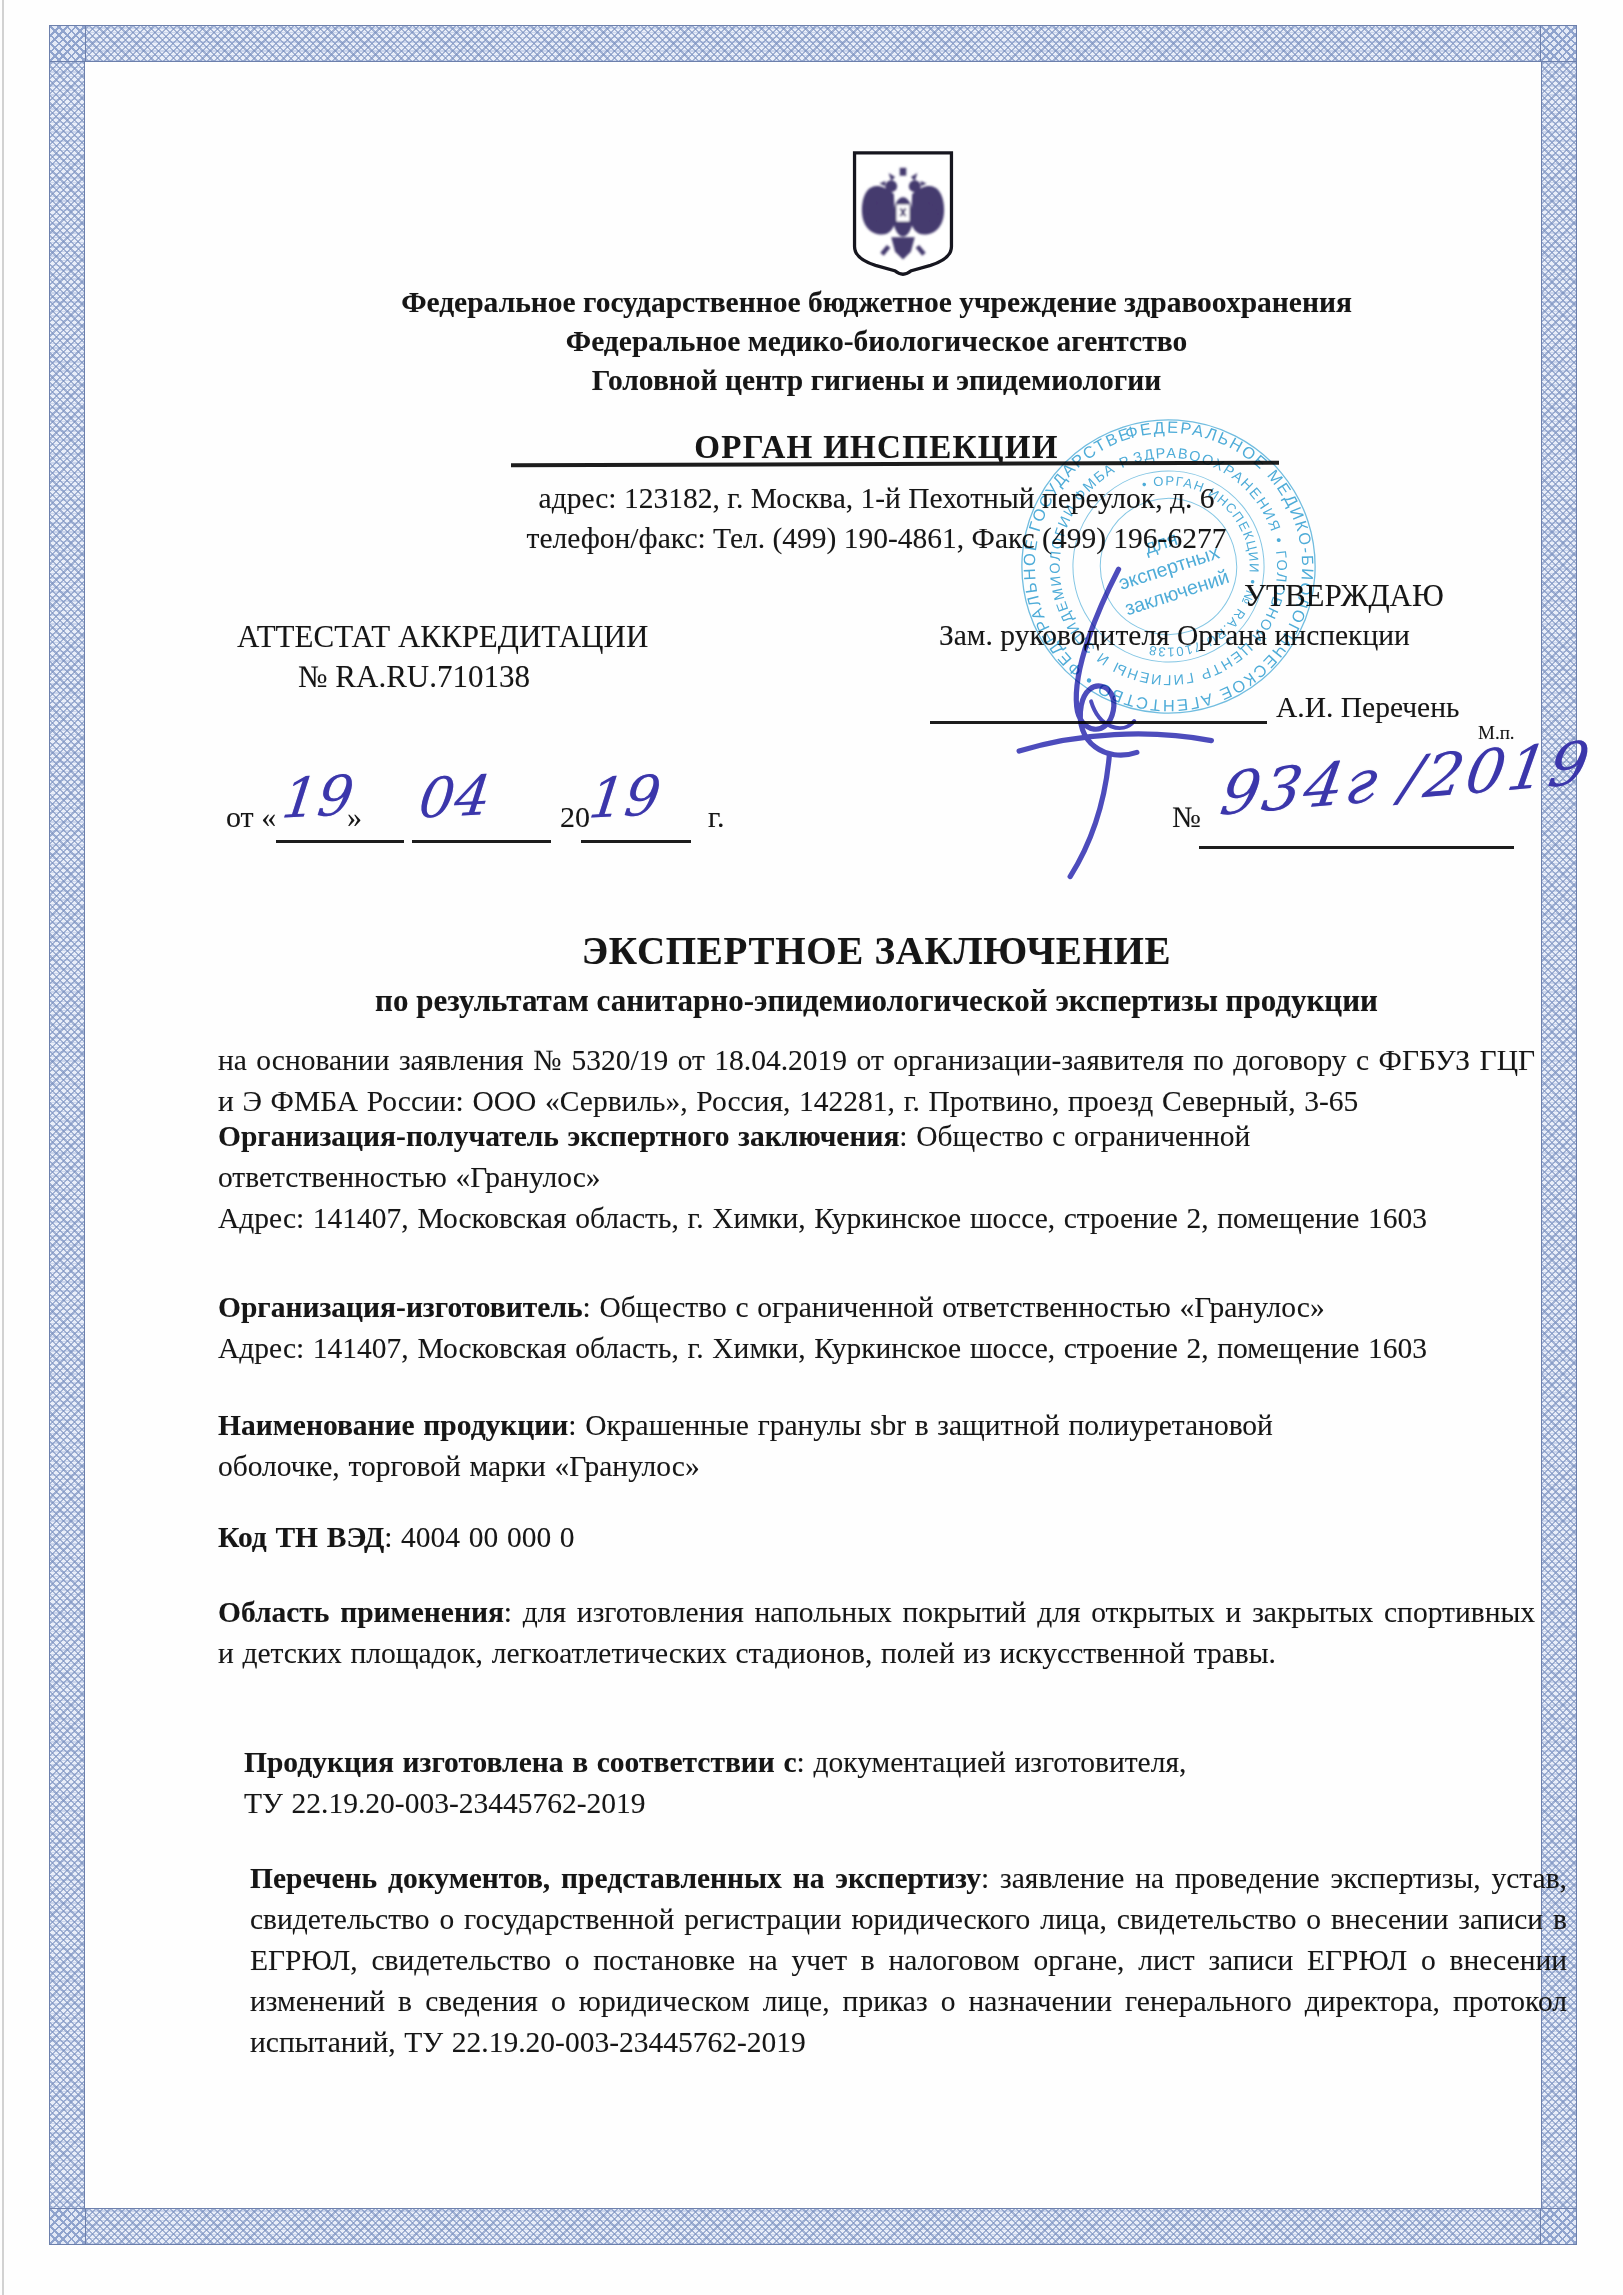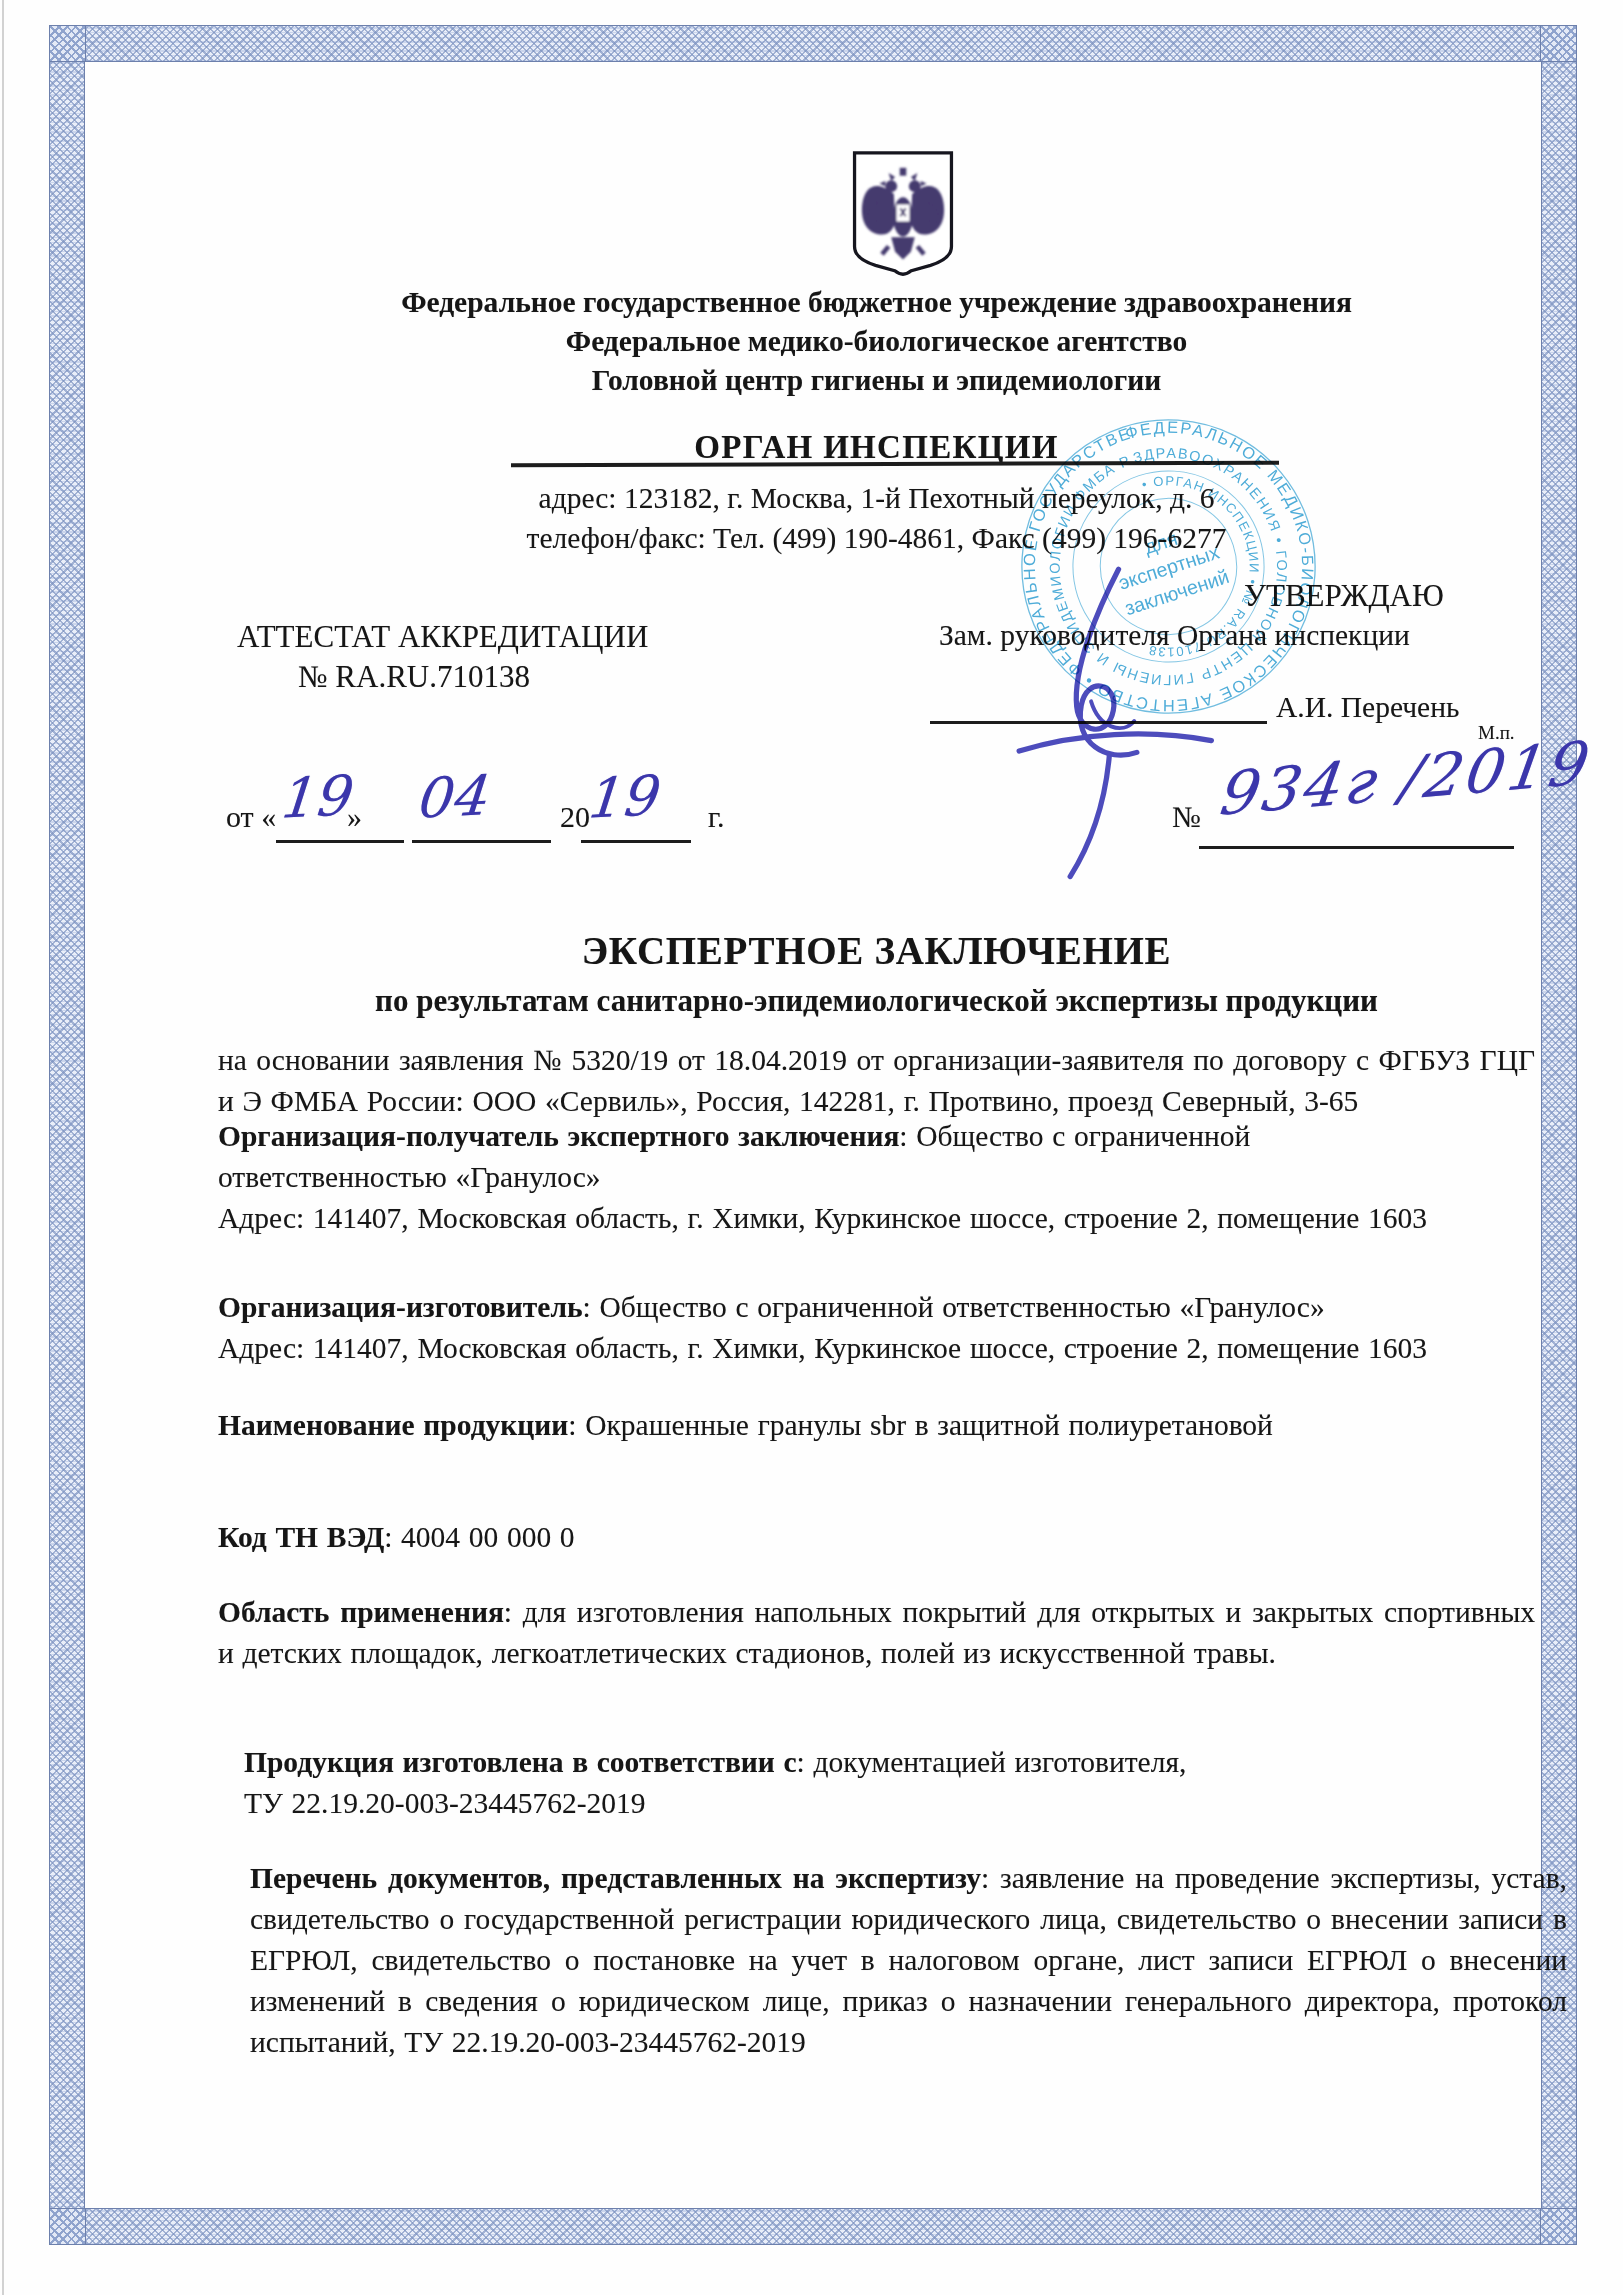--- a/index.html
+++ b/index.html
@@ -228,20 +228,21 @@
     <span>Адрес: 141407, Московская область, г. Химки, Куркинское шоссе, строение 2, помещение 1603</span>
   </div>
 
   <div class="para p-manufacturer">
     <span class="b">Организация-изготовитель</span><span>: Общество с ограниченной ответственностью «Гранулос»</span><br>
     <span>Адрес: 141407, Московская область, г. Химки, Куркинское шоссе, строение 2, помещение 1603</span>
   </div>
 
   <div class="para p-product">
     <span class="b">Наименование продукции</span><span>: Окрашенные гранулы sbr в защитной полиуретановой</span><br>
+    <span>оболочке, торговой марки «Гранулос»</span>
   </div>
 
   <div class="para p-tnved">
     <span class="b">Код ТН ВЭД</span><span>: 4004 00 000 0</span>
   </div>
 
   <div class="para just p-scope">
     <span class="b">Область применения</span><span>: для изготовления напольных покрытий для открытых и закрытых спортивных и детских площадок, легкоатлетических стадионов, полей из искусственной травы.</span>
   </div>
 

